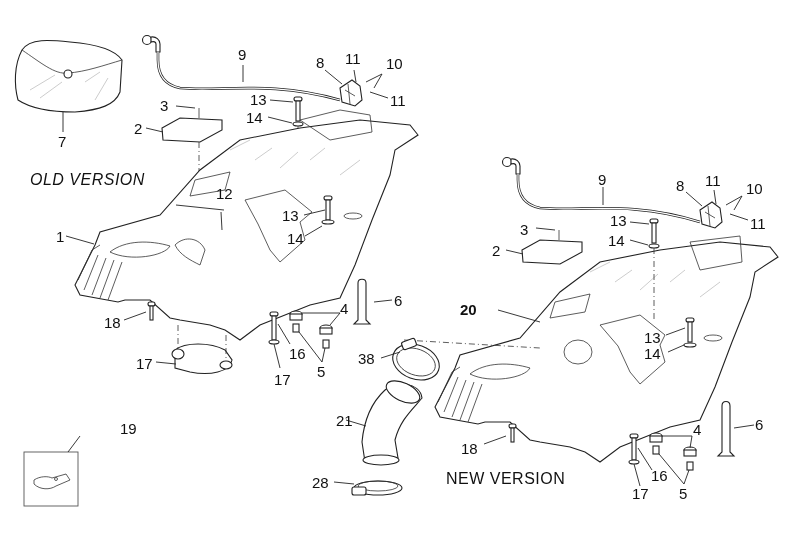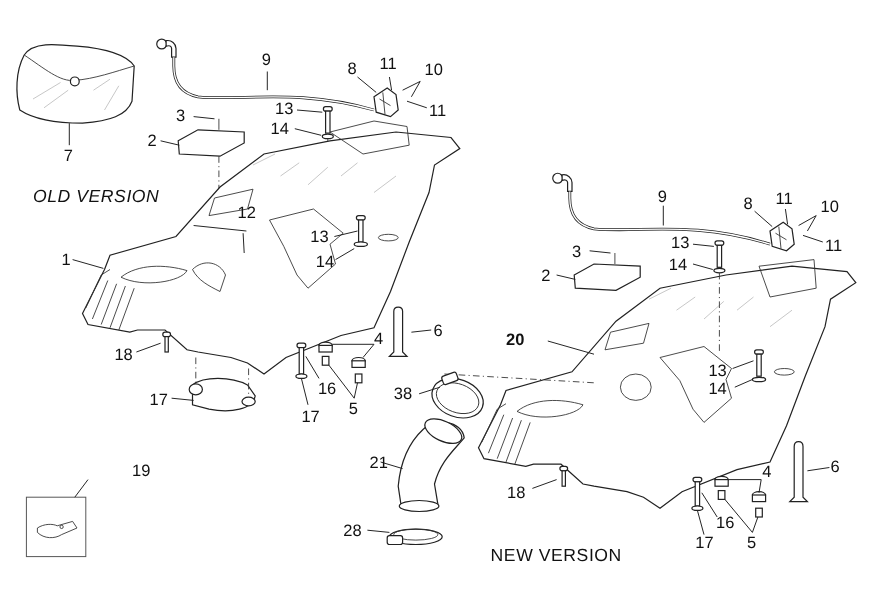--- a/index.html
+++ b/index.html
@@ -262,21 +262,21 @@
 <div class="lbl" style="left:282px;top:208px;">13</div>
 <div class="lbl" style="left:287px;top:231px;">14</div>
 <div class="lbl" style="left:394px;top:293px;">6</div>
 <div class="lbl" style="left:340px;top:301px;">4</div>
 <div class="lbl" style="left:104px;top:315px;">18</div>
 <div class="lbl" style="left:289px;top:346px;">16</div>
 <div class="lbl" style="left:317px;top:364px;">5</div>
 <div class="lbl" style="left:136px;top:356px;">17</div>
 <div class="lbl" style="left:274px;top:372px;">17</div>
 
-<div class="ver" style="left:446px;top:497px;">NEW VERSION</div>
+<div class="ver" style="left:446px;top:470px;">NEW VERSION</div>
 <div class="lbl" style="left:598px;top:172px;">9</div>
 <div class="lbl" style="left:676px;top:178px;">8</div>
 <div class="lbl" style="left:705px;top:173px;">11</div>
 <div class="lbl" style="left:746px;top:181px;">10</div>
 <div class="lbl" style="left:750px;top:216px;">11</div>
 <div class="lbl" style="left:610px;top:213px;">13</div>
 <div class="lbl" style="left:520px;top:222px;">3</div>
 <div class="lbl" style="left:608px;top:233px;">14</div>
 <div class="lbl" style="left:492px;top:243px;">2</div>
 <div class="lbl" style="left:460px;top:302px;font-weight:bold;">20</div>

